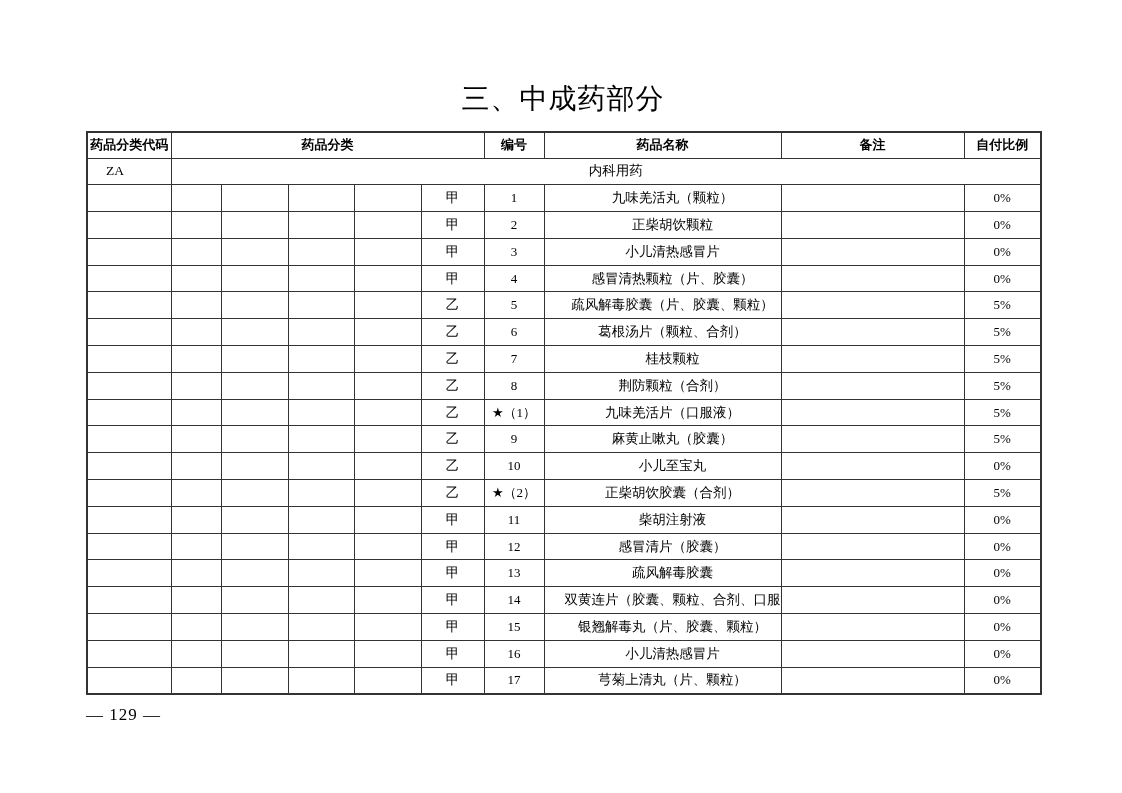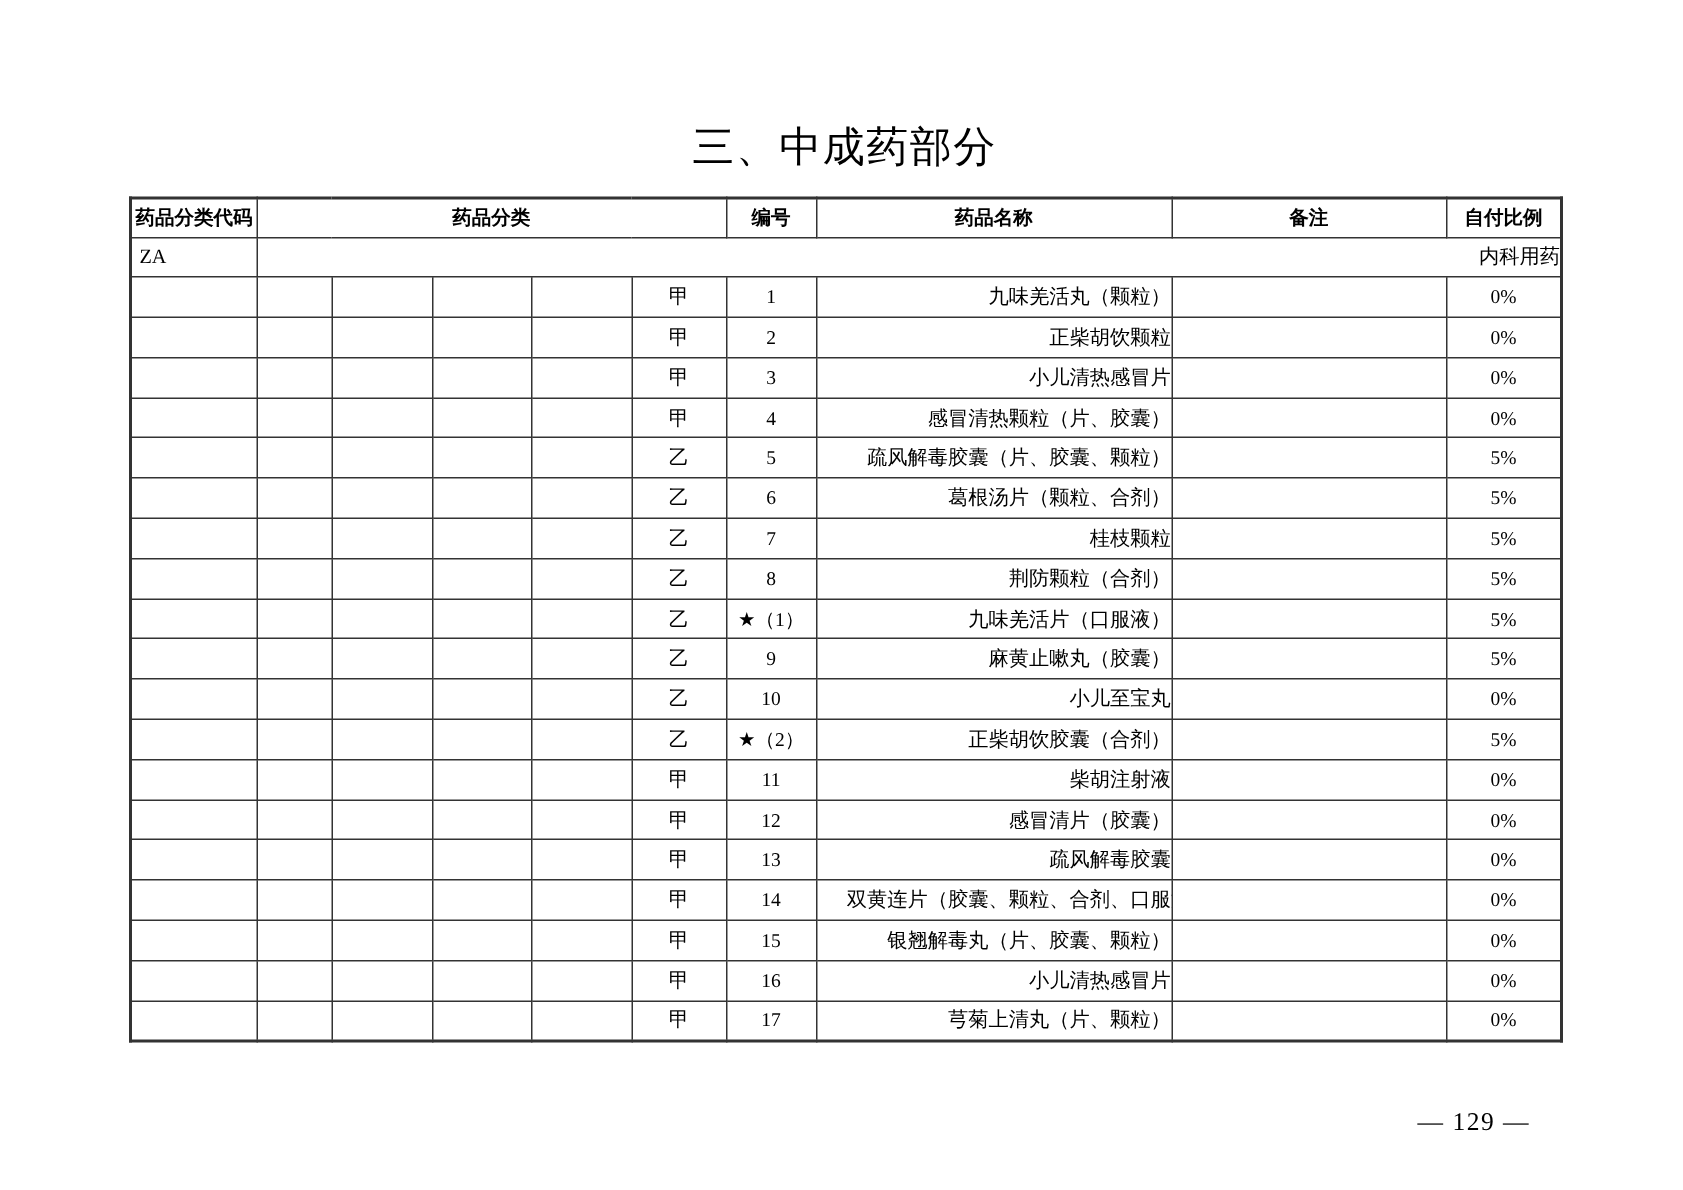--- a/index.html
+++ b/index.html
@@ -44,33 +44,32 @@
     white-space: nowrap;
     vertical-align: middle;
   }
   .catalog thead tr { height: 26px; }
   .catalog tbody tr { height: 23.4px; }
   .catalog th {
     font-size: 13px;
     font-weight: bold;
   }
   .catalog td { font-size: 13.5px; }
-  td.code  { text-align: left; padding-left: 5px; font-size: 13.5px; }
-  td.name  { text-align: right; padding-left: 20px; }
+  td.code  { text-align: left; padding-left: 18px; font-size: 13.5px; }
+  td.name  { text-align: center; padding-left: 20px; }
   td.center{ text-align: center; }
   td.num   { font-size: 13px; }
   .page-number {
     position: absolute;
     left: 86px;
     top: 705px;
     width: 934px;
-    text-align: right;
+    text-align: left;
     font-size: 17px;
     letter-spacing: 1px;
-    margin-top: 33px;
   }
 </style>
 </head>
 <body>
 
 <div class="doc-title">三、中成药部分</div>
 
 <table class="catalog">
   <colgroup>
     <col style="width:84px">

